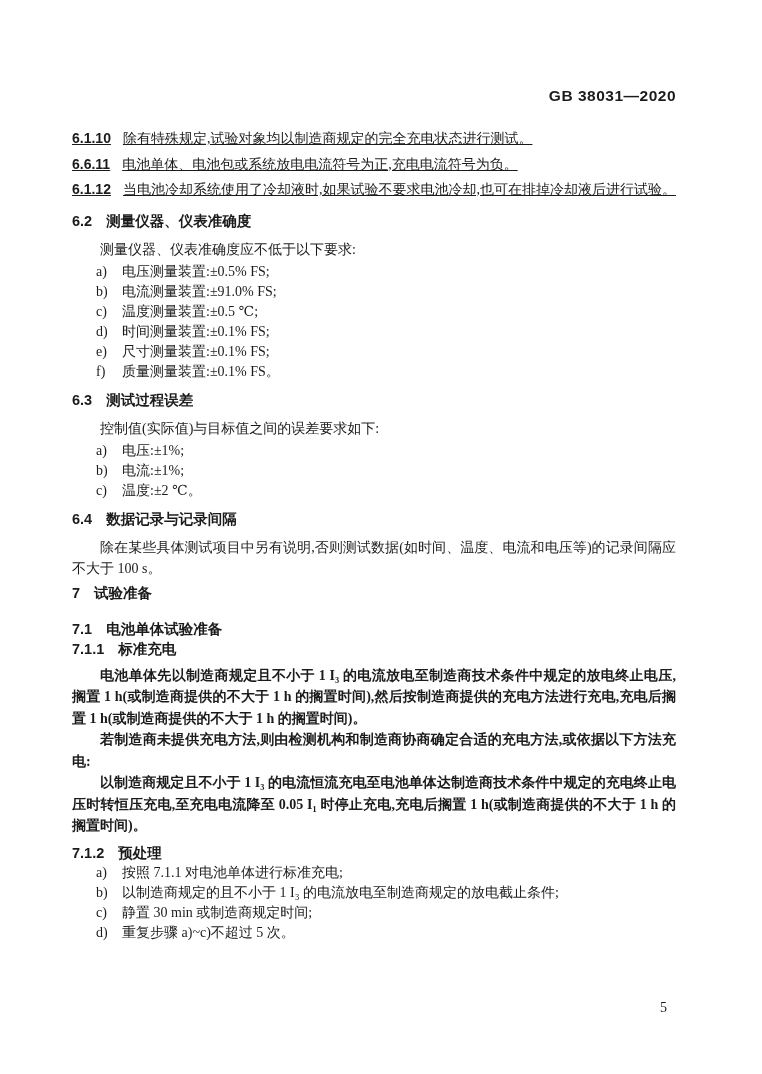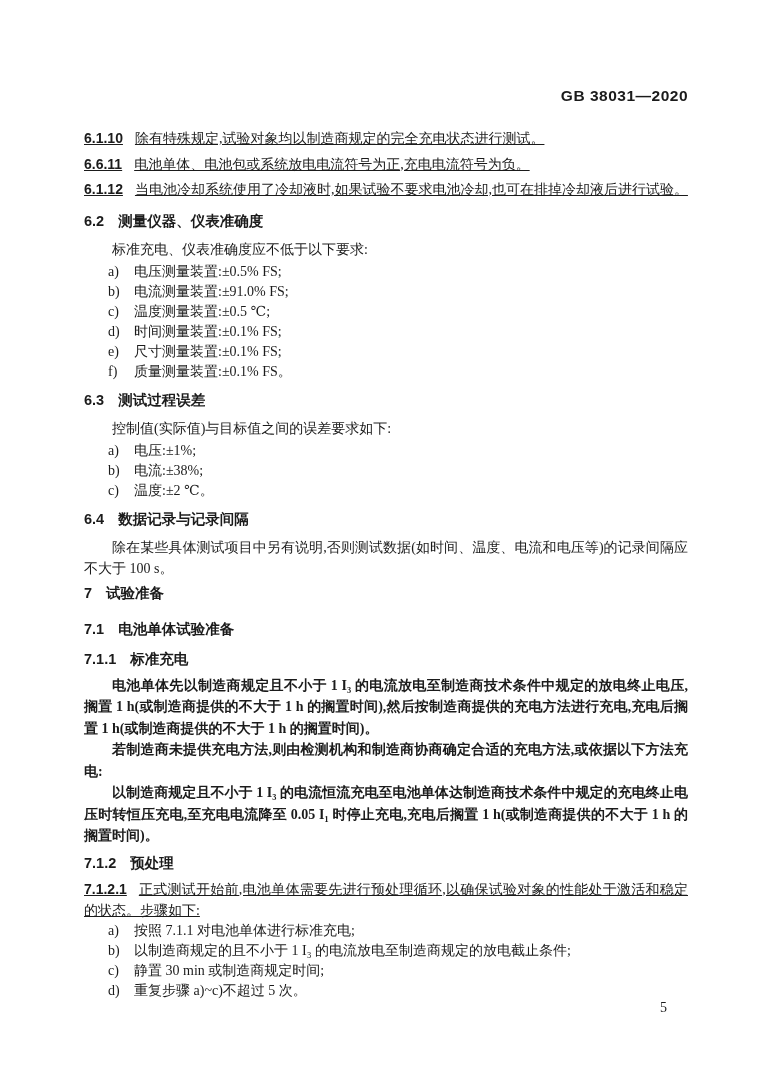--- a/index.html
+++ b/index.html
@@ -8,21 +8,21 @@
     width:762px; height:1074px;
     margin:0 auto;
     background:#ffffff;
     color:#1b1b1b;
     font-family:"Liberation Serif","DejaVu Serif",serif;
     font-size:14px;
     overflow:hidden;
   }
   .content {
     position:absolute;
-    left:84px; top:86px;
+    left:72px; top:86px;
     width:604px;
   }
   .doc-header {
     text-align:right;
     font-family:"Liberation Sans","DejaVu Sans",sans-serif;
     font-weight:bold;
     font-size:15.5px;
     line-height:20px;
     letter-spacing:0.5px;
     margin:0 0 0 0;
@@ -85,21 +85,21 @@
     </div>
 
     <div class="clause-group">
       <p class="clause"><span class="clause-num">6.1.10</span><span>除有特殊规定,试验对象均以制造商规定的完全充电状态进行测试。</span></p>
       <p class="clause"><span class="clause-num">6.6.11</span><span>电池单体、电池包或系统放电电流符号为正,充电电流符号为负。</span></p>
       <p class="clause"><span class="clause-num">6.1.12</span><span>当电池冷却系统使用了冷却液时,如果试验不要求电池冷却,也可在排掉冷却液后进行试验。</span></p>
     </div>
 
     <div>
       <p class="heading h2"><span class="h-num">6.2</span><span>测量仪器、仪表准确度</span></p>
-      <p class="para">标准充电、仪表准确度应不低于以下要求:</p>
+      <p class="para">测量仪器、仪表准确度应不低于以下要求:</p>
       <div class="list">
         <div class="list-item">
             <span class="li-label">a)</span>
             <span class="li-text">电压测量装置:±0.5% FS;</span>
           </div>
         <div class="list-item">
             <span class="li-label">b)</span>
             <span class="li-text">电流测量装置:±91.0% FS;</span>
           </div>
         <div class="list-item">
@@ -124,21 +124,21 @@
     <div>
       <p class="heading h2"><span class="h-num">6.3</span><span>测试过程误差</span></p>
       <p class="para">控制值(实际值)与目标值之间的误差要求如下:</p>
       <div class="list">
         <div class="list-item">
             <span class="li-label">a)</span>
             <span class="li-text">电压:±1%;</span>
           </div>
         <div class="list-item">
             <span class="li-label">b)</span>
-            <span class="li-text">电流:±38%;</span>
+            <span class="li-text">电流:±1%;</span>
           </div>
         <div class="list-item">
             <span class="li-label">c)</span>
             <span class="li-text">温度:±2 ℃。</span>
           </div>
       </div>
     </div>
 
     <div>
       <p class="heading h2"><span class="h-num">6.4</span><span>数据记录与记录间隔</span></p>
@@ -147,29 +147,28 @@
 
     <div>
       <p class="heading h1"><span class="h-num">7</span><span>试验准备</span></p>
     </div>
 
     <div>
       <p class="heading" style="margin-top:16px"><span class="h-num">7.1</span><span>电池单体试验准备</span></p>
     </div>
 
     <div>
-      <p class="heading" style="margin-top:10px"><span class="h-num">7.1.1</span><span>标准充电</span></p>
+      <p class="heading" style=""><span class="h-num">7.1.1</span><span>标准充电</span></p>
       <p class="para tight">电池单体先以制造商规定且不小于 1 I₃ 的电流放电至制造商技术条件中规定的放电终止电压,搁置 1 h(或制造商提供的不大于 1 h 的搁置时间),然后按制造商提供的充电方法进行充电,充电后搁置 1 h(或制造商提供的不大于 1 h 的搁置时间)。</p>
       <p class="para tight flow">若制造商未提供充电方法,则由检测机构和制造商协商确定合适的充电方法,或依据以下方法充电:</p>
       <p class="para tight flow">以制造商规定且不小于 1 I₃ 的电流恒流充电至电池单体达制造商技术条件中规定的充电终止电压时转恒压充电,至充电电流降至 0.05 I₁ 时停止充电,充电后搁置 1 h(或制造商提供的不大于 1 h 的搁置时间)。</p>
     </div>
 
     <div>
       <p class="heading" style="margin-top:6px"><span class="h-num">7.1.2</span><span>预处理</span></p>
-      <p class="clause" style="margin-top:6px; line-height:21px"><span class="clause-num">7.1.2.1</span><span>正式测试开始前,电池单体需要先进行预处理循环,以确保试验对象的性能处于激活和稳定的状态。步骤如下:</span></p>
       <div class="list" style="margin-top:0">
         <div class="list-item">
             <span class="li-label">a)</span>
             <span class="li-text">按照 7.1.1 对电池单体进行标准充电;</span>
           </div>
         <div class="list-item">
             <span class="li-label">b)</span>
             <span class="li-text">以制造商规定的且不小于 1 I₃ 的电流放电至制造商规定的放电截止条件;</span>
           </div>
         <div class="list-item">

